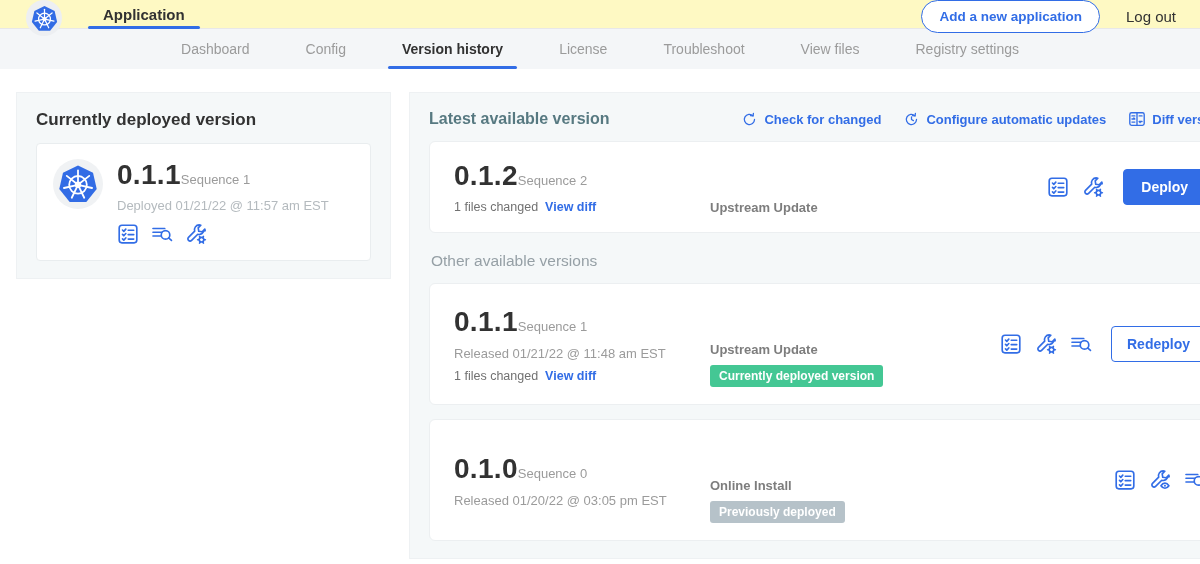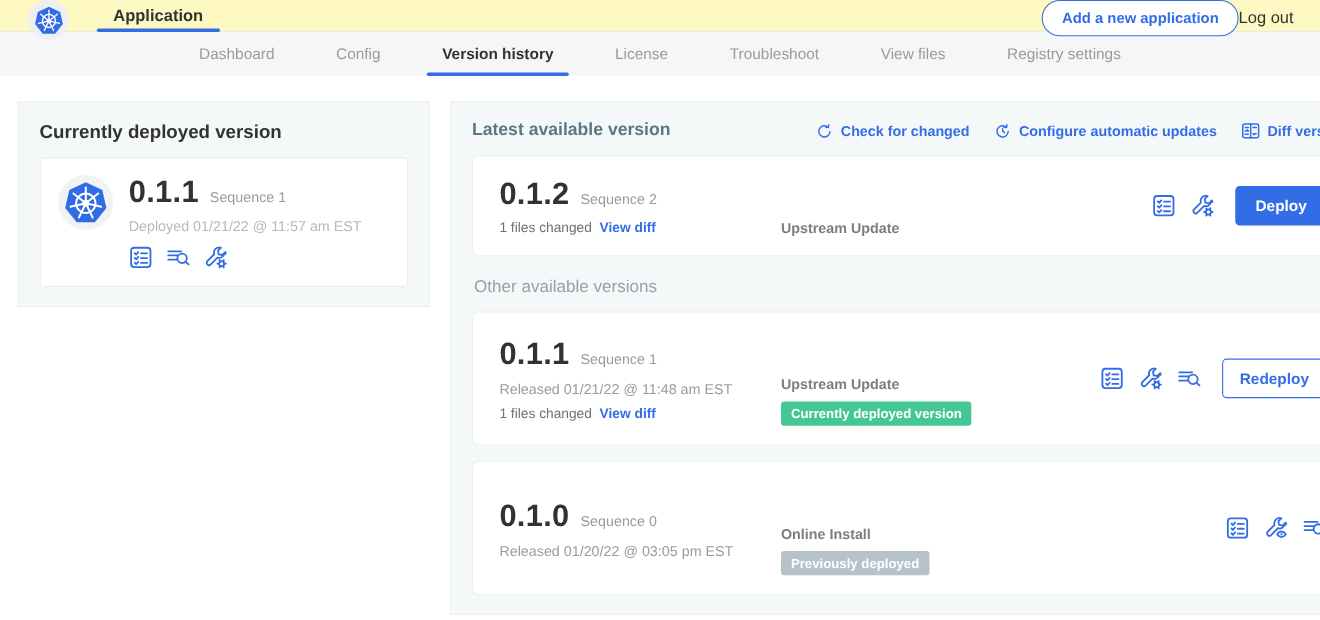--- a/index.html
+++ b/index.html
@@ -10,21 +10,21 @@
   .app-header { height:29px; display:flex; align-items:flex-start; padding:0 24px 0 26px;
                 border-bottom:1px solid #e8e8e8; background:#fef9c3; }
   .logo-circle { width:36px; height:36px; border-radius:50%; background:#edeff2;
                  display:flex; align-items:center; justify-content:center; margin-right:26px; flex:0 0 auto; }
   .hdr-tabs { display:flex; height:100%; }
   .hdr-tab { display:flex; align-items:center; padding:0 15px; font-size:15px; font-weight:600;
              color:#717171; position:relative; cursor:pointer; }
   .hdr-tab.active { color:#323232; font-weight:700; }
   .hdr-tab.active::after { content:""; position:absolute; left:0; right:0; bottom:-1px; height:3px;
                            background:#326de6; border-radius:2px; }
-  .hdr-right { margin-left:auto; display:flex; align-items:center; }
+  .hdr-right { margin-left:auto; display:flex; align-items:center; gap:26px; }
   .pill-btn { border:1px solid #326de6; color:#326de6; background:#fff; border-radius:17px;
               padding:8px 17px; font-size:13.5px; font-weight:700; cursor:pointer;
               font-family:"Liberation Sans", sans-serif; }
   .logout { font-size:15px; color:#323232; cursor:pointer; }
 
   
   .subnav { height:40px; background:#f4f6f8; display:flex; justify-content:center; }
   .subnav-tab { display:flex; align-items:center; padding:0 28px; font-size:14px; color:#9b9b9b;
                 position:relative; cursor:pointer; }
   .subnav-tab.active { color:#323232; font-weight:700; }
@@ -35,21 +35,21 @@
   .main { display:flex; gap:18px; padding:23px 16px 0 16px; align-items:flex-start; }
   .panel { background:#f5f8f9; border:1px solid #eef1f3; border-radius:0; padding:17px 19px; }
   .left-panel { width:375px; flex:0 0 auto; }
   .left-title { font-size:17px; font-weight:700; color:#323232; margin-bottom:13px; }
   .deployed-card { background:#fff; border:1px solid #e9edef; border-radius:4px; padding:15px 16px;
                    display:flex; gap:14px; }
   .k8s-badge { width:50px; height:50px; border-radius:50%; background:#f0f2f4;
                display:flex; align-items:center; justify-content:center; flex:0 0 auto; }
   .ver-line { display:flex; align-items:baseline; }
   .ver-num { font-size:28px; font-weight:800; color:#323232; letter-spacing:0.3px; }
-  .seq { font-size:13px; color:#9b9b9b; margin-left:10px; font-weight:500; }
+  .seq { font-size:13px; color:#9b9b9b; font-weight:500; }
   .deployed-ts { font-size:13px; color:#b4babe; margin-top:7px; font-weight:500; }
   .icon-row { display:flex; align-items:center; gap:12px; margin-top:10px; }
   .icon-btn { cursor:pointer; display:flex; }
 
   .right-panel { flex:1 1 auto; }
   .rp-header { display:flex; align-items:center; justify-content:space-between; margin-bottom:13px; }
   .rp-title { font-size:16px; font-weight:600; color:#577981; }
   .rp-actions { display:flex; align-items:center; gap:22px; }
   .rp-action { display:flex; align-items:center; gap:6px; font-size:13px; font-weight:600;
                color:#326de6; cursor:pointer; }

